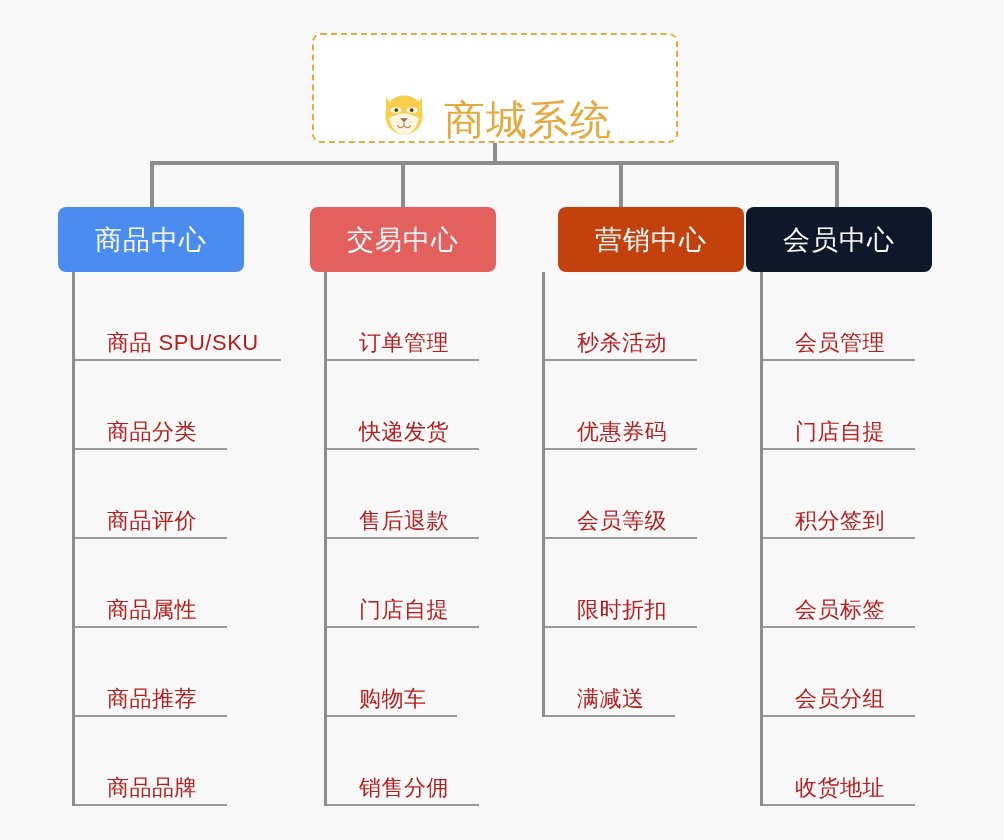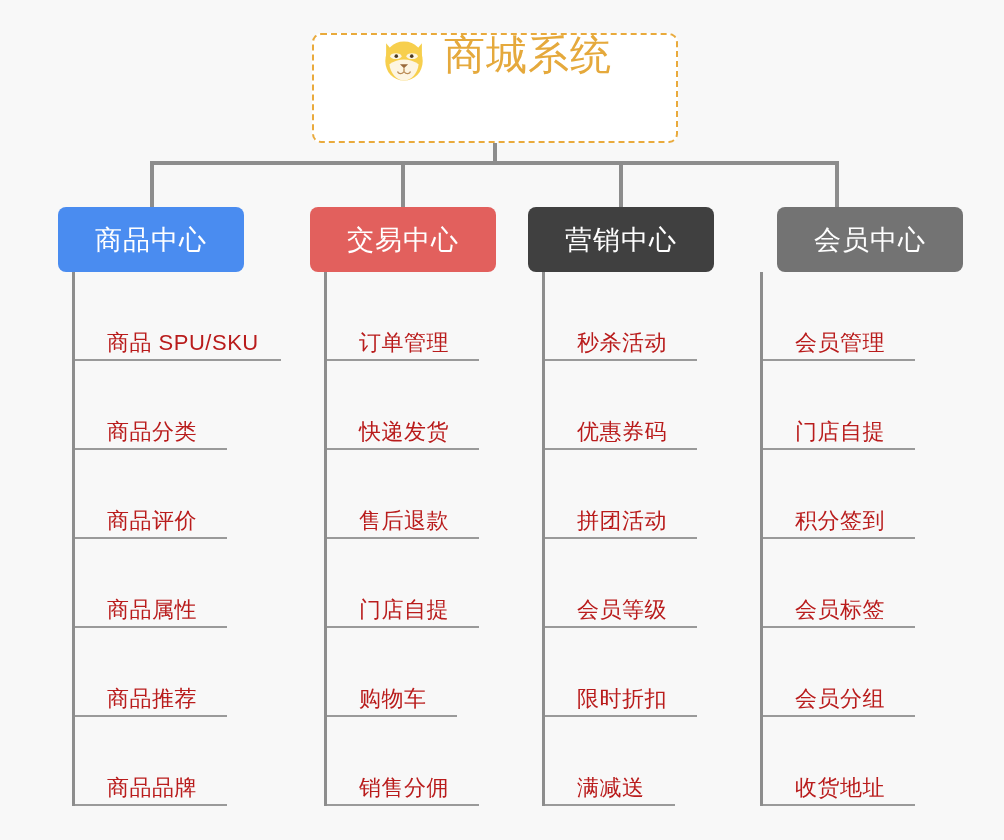--- a/index.html
+++ b/index.html
@@ -19,21 +19,21 @@
 
   
   .root-node {
     position: absolute;
     left: 312px; top: 33px;
     width: 366px; height: 110px;
     background: #ffffff;
     border: 2px dashed #e9aa3c;
     border-radius: 9px;
     display: flex;
-    align-items: flex-start;
+    align-items: flex-end;
     justify-content: center;
     gap: 14px;
   }
   .root-emoji {
     width: 52px; height: 52px;
     flex: 0 0 auto;
     display: block;
   }
   .root-title {
     font-size: 41px;
@@ -184,50 +184,46 @@
             <span class="leaf-label">购物车</span>
             <div style="position: absolute; left: 0px; bottom: 0px; height: 2px; background: rgb(154, 154, 154); width: 130px;"></div>
           </div>
           <div class="leaf-item" style="--uw: 152px;">
             <span class="leaf-label">销售分佣</span>
             <div style="position: absolute; left: 0px; bottom: 0px; height: 2px; background: rgb(154, 154, 154); width: 152px;"></div>
           </div>
         </div>
       </div>
       <div class="column" style="left: 528px;">
-        <div class="cat-header" style="background: #404040;">营销中心</div>
+        <div class="cat-header" style="background: #c2410c; margin-left: 30px;">营销中心</div>
         <div class="leaf-list">
           <div class="leaf-item" style="--uw: 152px;">
             <span class="leaf-label">秒杀活动</span>
             <div style="position: absolute; left: 0px; bottom: 0px; height: 2px; background: rgb(154, 154, 154); width: 152px;"></div>
           </div>
           <div class="leaf-item" style="--uw: 152px;">
             <span class="leaf-label">优惠券码</span>
-            <div style="position: absolute; left: 0px; bottom: 0px; height: 2px; background: rgb(154, 154, 154); width: 152px;"></div>
-          </div>
-          <div class="leaf-item" style="--uw: 152px;">
-            <span class="leaf-label">拼团活动</span>
             <div style="position: absolute; left: 0px; bottom: 0px; height: 2px; background: rgb(154, 154, 154); width: 152px;"></div>
           </div>
           <div class="leaf-item" style="--uw: 152px;">
             <span class="leaf-label">会员等级</span>
             <div style="position: absolute; left: 0px; bottom: 0px; height: 2px; background: rgb(154, 154, 154); width: 152px;"></div>
           </div>
           <div class="leaf-item" style="--uw: 152px;">
             <span class="leaf-label">限时折扣</span>
             <div style="position: absolute; left: 0px; bottom: 0px; height: 2px; background: rgb(154, 154, 154); width: 152px;"></div>
           </div>
           <div class="leaf-item" style="--uw: 130px;">
             <span class="leaf-label">满减送</span>
             <div style="position: absolute; left: 0px; bottom: 0px; height: 2px; background: rgb(154, 154, 154); width: 130px;"></div>
           </div>
         </div>
       </div>
       <div class="column" style="left: 746px;">
-        <div class="cat-header" style="background: #737373; margin-left: 31px;">会员中心</div>
+        <div class="cat-header" style="background: #0f172a;">会员中心</div>
         <div class="leaf-list">
           <div class="leaf-item" style="--uw: 152px;">
             <span class="leaf-label">会员管理</span>
             <div style="position: absolute; left: 0px; bottom: 0px; height: 2px; background: rgb(154, 154, 154); width: 152px;"></div>
           </div>
           <div class="leaf-item" style="--uw: 152px;">
             <span class="leaf-label">门店自提</span>
             <div style="position: absolute; left: 0px; bottom: 0px; height: 2px; background: rgb(154, 154, 154); width: 152px;"></div>
           </div>
           <div class="leaf-item" style="--uw: 152px;">

